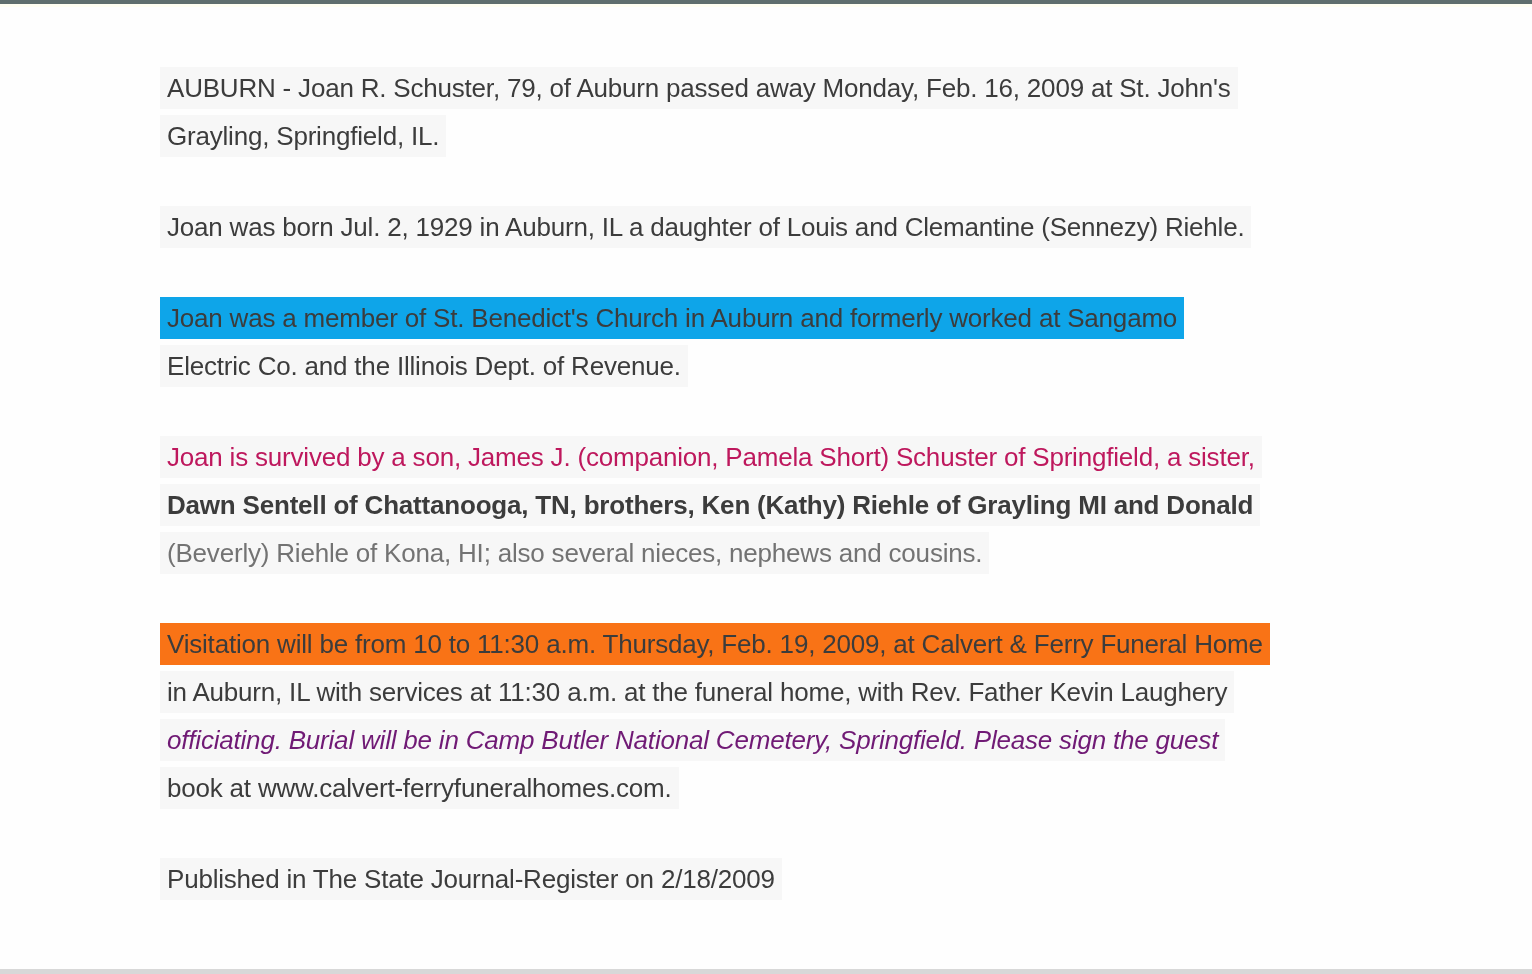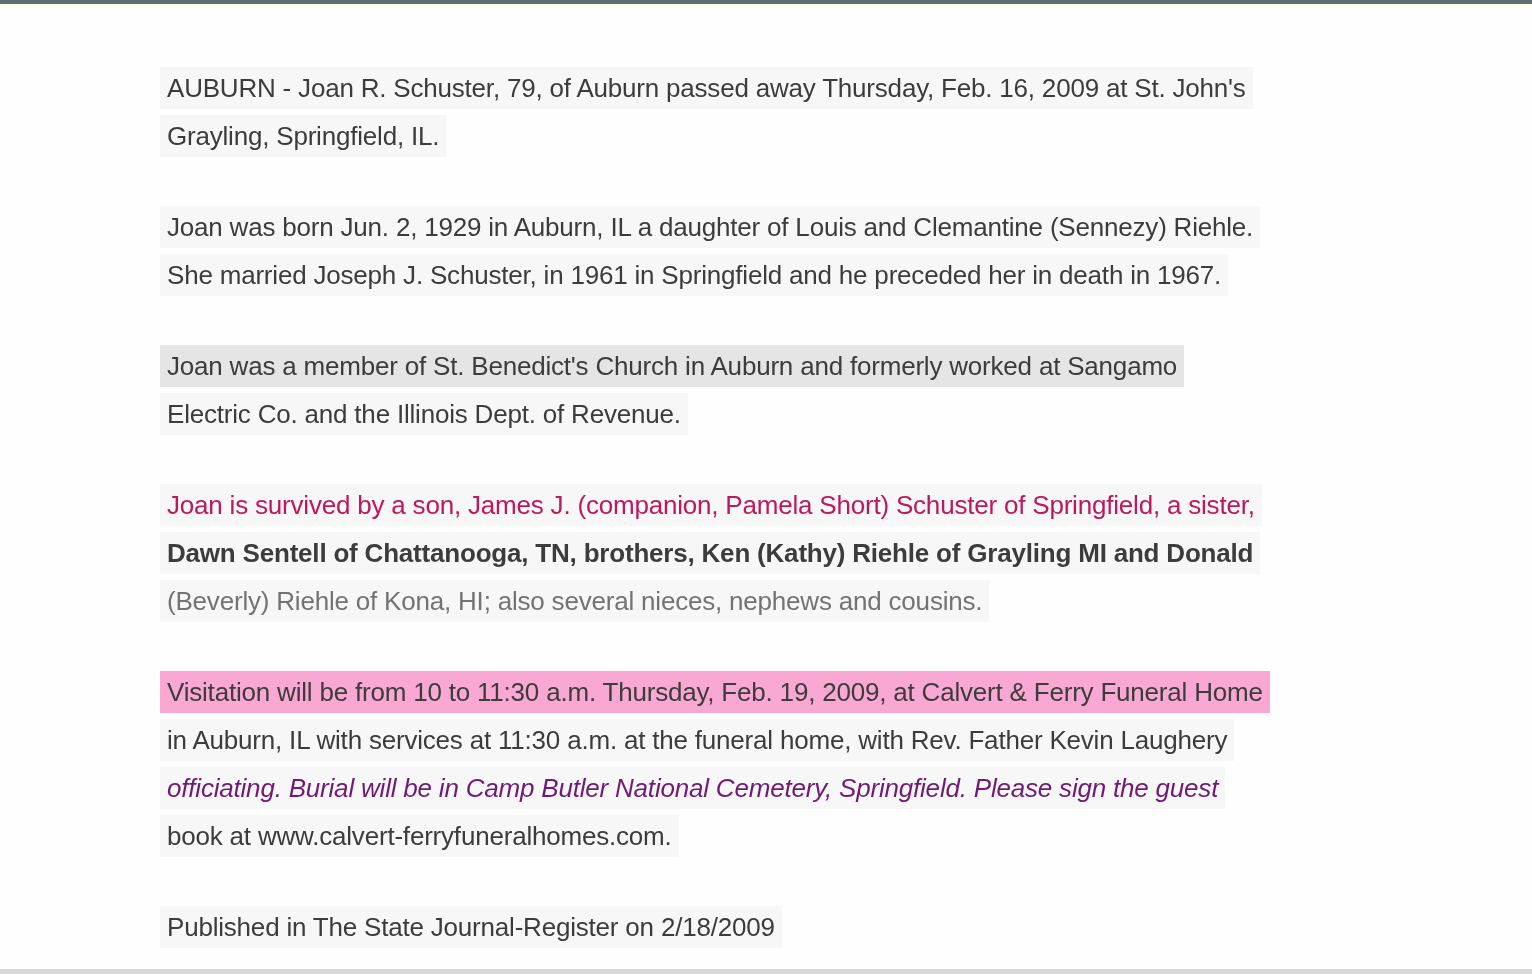--- a/index.html
+++ b/index.html
@@ -56,38 +56,37 @@
 </head>
 <body>
 
 <div class="page">
   <div class="top-bar" style="background: rgb(95, 110, 110);"></div>
   <div class="accent-line" style="background: rgb(255, 254, 242);"></div>
 
   <main class="content">
 
     <div class="paragraph">
-        <div class="line"><span style="color: rgb(60, 60, 60); background: rgb(247, 247, 247);">AUBURN - Joan R. Schuster, 79, of Auburn passed away Thursday, Feb. 16, 2009 at St. John's</span></div>
+        <div class="line"><span style="color: rgb(60, 60, 60); background: rgb(247, 247, 247);">AUBURN - Joan R. Schuster, 79, of Auburn passed away Monday, Feb. 16, 2009 at St. John's</span></div>
         <div class="line"><span style="color: rgb(60, 60, 60); background: rgb(247, 247, 247);">Grayling, Springfield, IL.</span></div>
       </div>
       <div class="paragraph">
-        <div class="line"><span style="color: rgb(60, 60, 60); background: rgb(247, 247, 247);">Joan was born Jun. 2, 1929 in Auburn, IL a daughter of Louis and Clemantine (Sennezy) Riehle.</span></div>
-        <div class="line"><span style="color: rgb(60, 60, 60); background: rgb(247, 247, 247);">She married Joseph J. Schuster, in 1961 in Springfield and he preceded her in death in 1967.</span></div>
+        <div class="line"><span style="color: rgb(60, 60, 60); background: rgb(247, 247, 247);">Joan was born Jul. 2, 1929 in Auburn, IL a daughter of Louis and Clemantine (Sennezy) Riehle.</span></div>
       </div>
       <div class="paragraph">
-        <div class="line"><span style="color: rgb(60, 60, 60); background: #e5e5e5; margin-top: 19px;">Joan was a member of St. Benedict's Church in Auburn and formerly worked at Sangamo</span></div>
+        <div class="line"><span style="color: rgb(60, 60, 60); background: #0ea5e9; margin-top: 19px;">Joan was a member of St. Benedict's Church in Auburn and formerly worked at Sangamo</span></div>
         <div class="line"><span style="color: rgb(60, 60, 60); background: rgb(247, 247, 247);">Electric Co. and the Illinois Dept. of Revenue.</span></div>
       </div>
       <div class="paragraph">
         <div class="line"><span style="color: #be185d; background: rgb(247, 247, 247);">Joan is survived by a son, James J. (companion, Pamela Short) Schuster of Springfield, a sister,</span></div>
         <div class="line"><span style="color: rgb(60, 60, 60); background: rgb(247, 247, 247); font-weight: bold;">Dawn Sentell of Chattanooga, TN, brothers, Ken (Kathy) Riehle of Grayling MI and Donald</span></div>
         <div class="line"><span style="color: #737373; background: rgb(247, 247, 247);">(Beverly) Riehle of Kona, HI; also several nieces, nephews and cousins.</span></div>
       </div>
       <div class="paragraph">
-        <div class="line"><span style="color: rgb(60, 60, 60); background: #f9a8d4;">Visitation will be from 10 to 11:30 a.m. Thursday, Feb. 19, 2009, at Calvert &amp; Ferry Funeral Home</span></div>
+        <div class="line"><span style="color: rgb(60, 60, 60); background: #f97316;">Visitation will be from 10 to 11:30 a.m. Thursday, Feb. 19, 2009, at Calvert &amp; Ferry Funeral Home</span></div>
         <div class="line"><span style="color: rgb(60, 60, 60); background: rgb(247, 247, 247);">in Auburn, IL with services at 11:30 a.m. at the funeral home, with Rev. Father Kevin Laughery</span></div>
         <div class="line"><span style="color: #701a75; background: rgb(247, 247, 247); font-style: italic;">officiating. Burial will be in Camp Butler National Cemetery, Springfield. Please sign the guest</span></div>
         <div class="line"><span style="color: rgb(60, 60, 60); background: rgb(247, 247, 247);">book at www.calvert-ferryfuneralhomes.com.</span></div>
       </div>
       <div class="paragraph" id="published-wrap">
       <div class="line">
         <span style="color: rgb(60, 60, 60); background: rgb(247, 247, 247);">Published in The State Journal-Register on 2/18/2009</span>
       </div>
     </div>
   </main>

